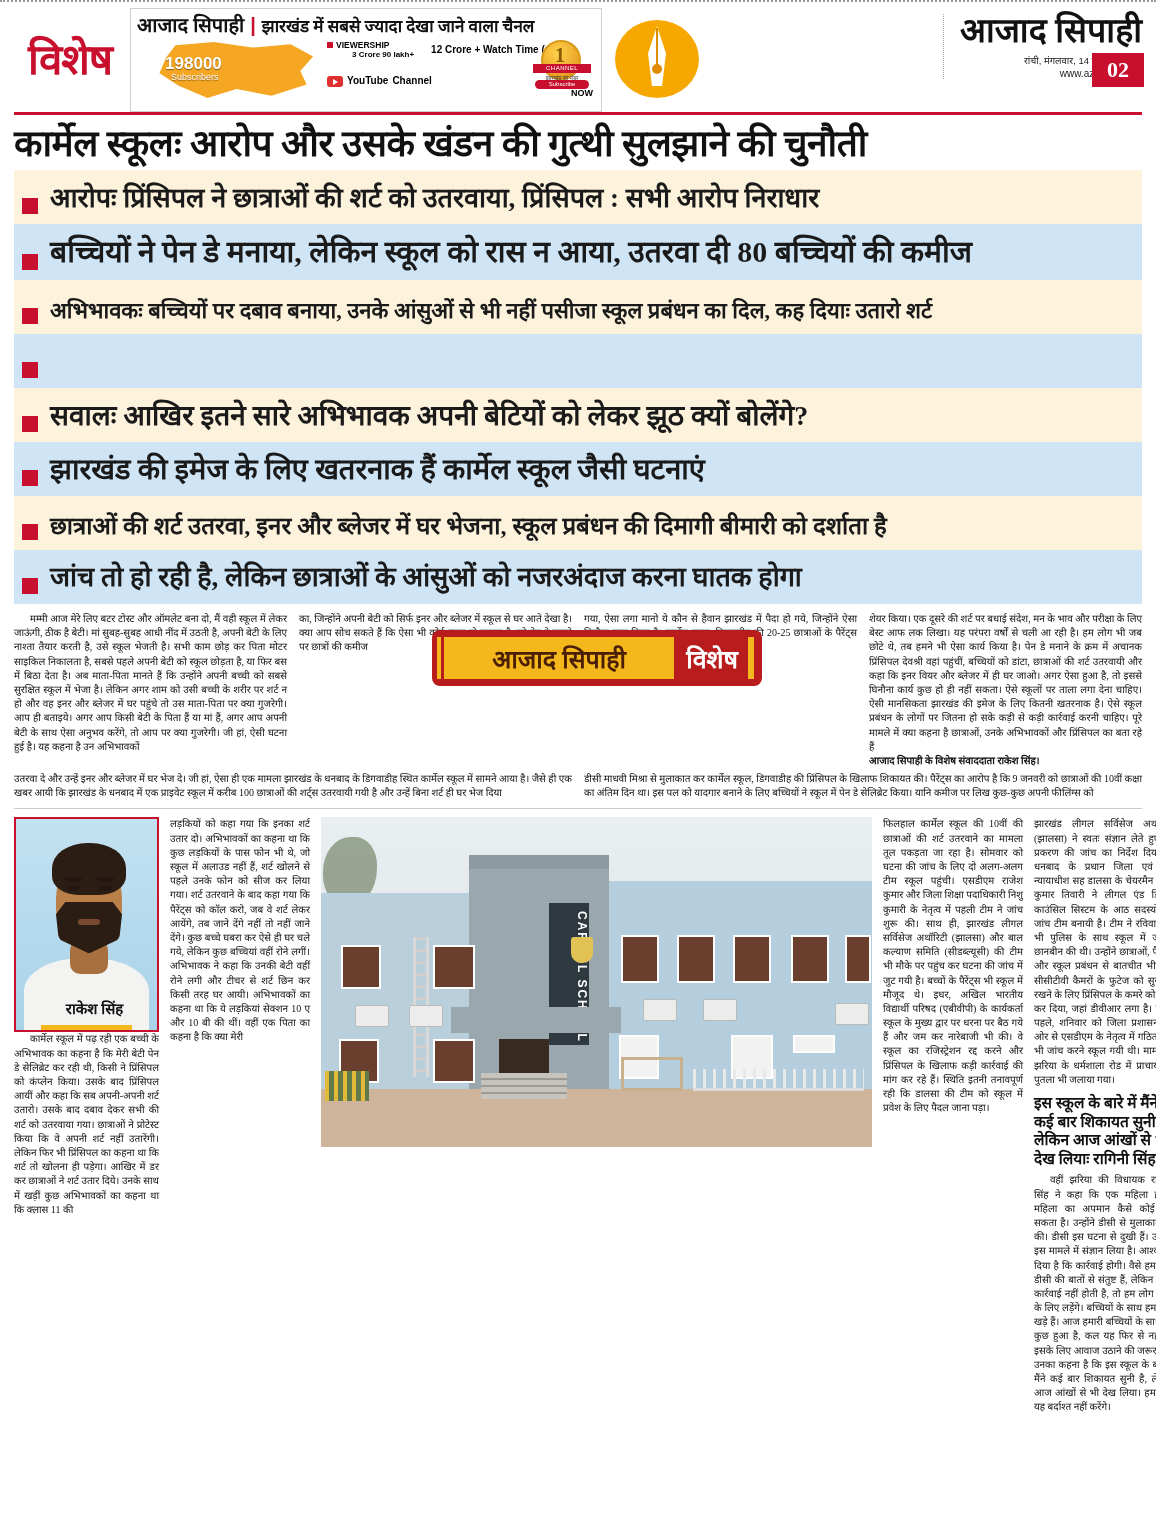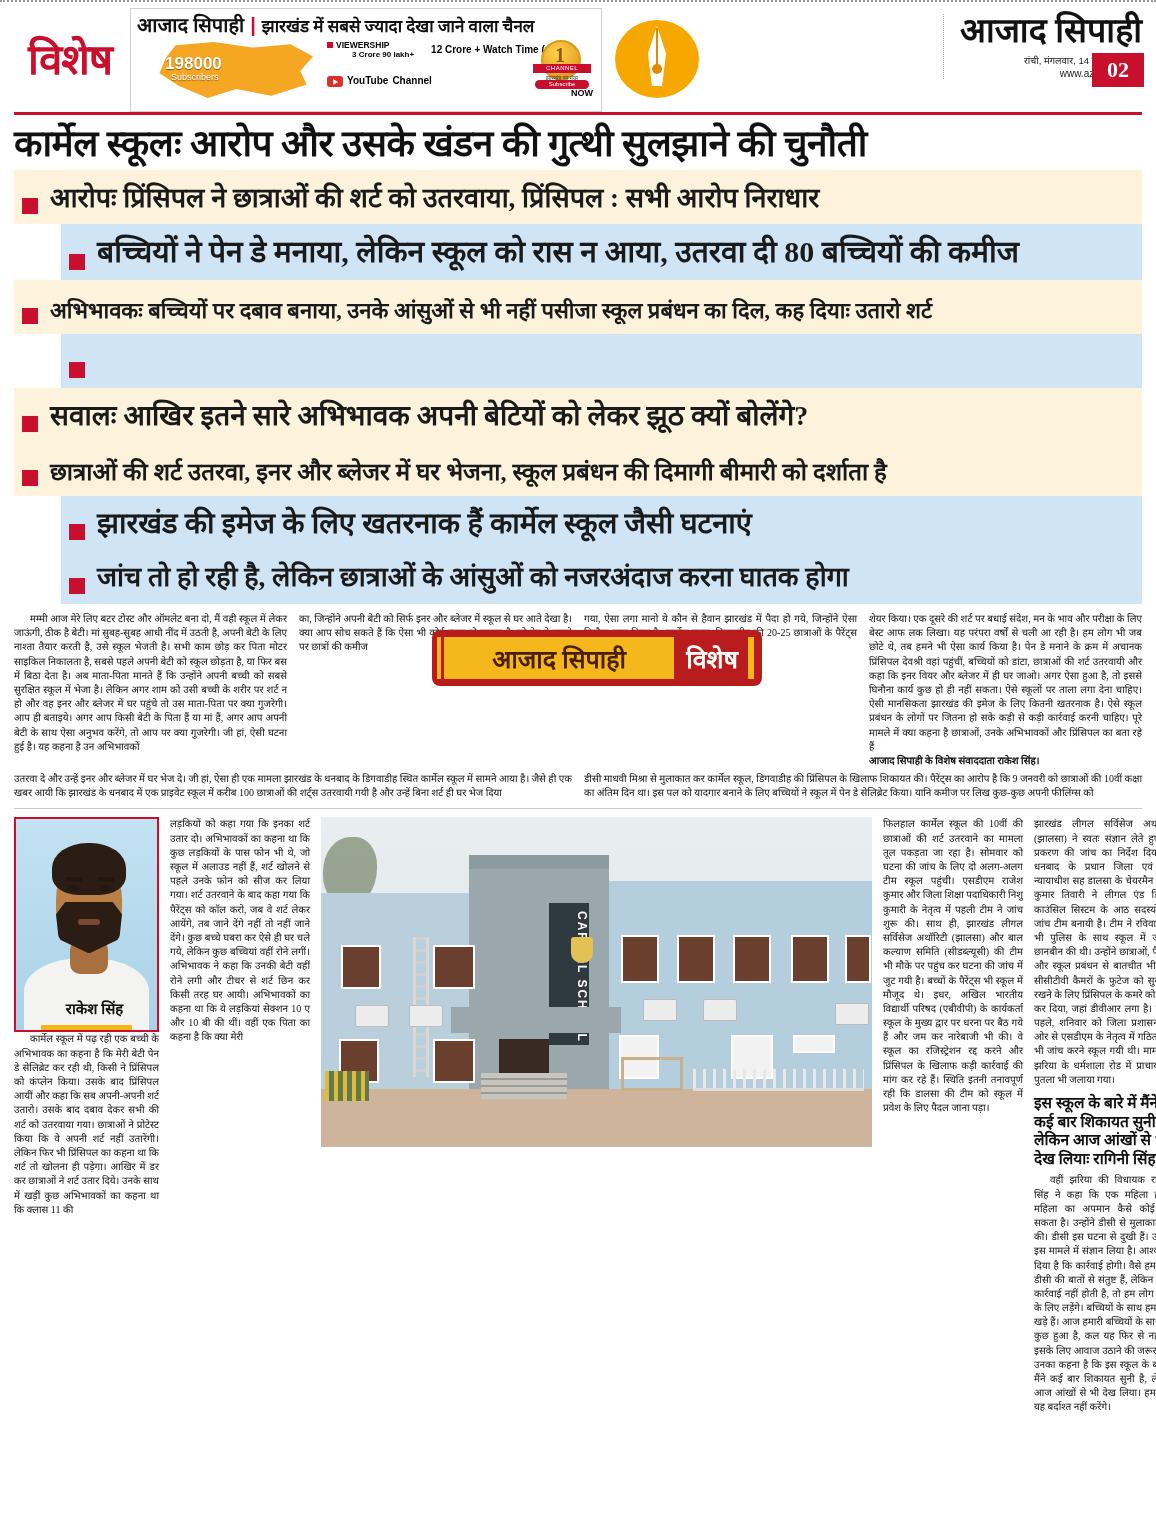--- a/index.html
+++ b/index.html
@@ -151,21 +151,21 @@
   }
 
   
   .bars { margin: 0 14px; }
   .bar {
     display:flex; align-items:flex-end; gap:12px;
     padding: 10px 6px 10px 8px;
     min-height: 54px;
   }
   .bar.cream { background:#fdf2dc; }
-  .bar.blue  { background:#cfe5f5;margin-left:47px; }
+  .bar.blue  { background:#cfe5f5; }
   .bar-sq { width:16px; height:16px; background:#c8102e; flex:0 0 auto; }
   .bar-txt {
     font-family:"Liberation Serif", serif;
     font-weight:bold;
     color:#1a1a1a;
     line-height:1.18;
   }
   .bar.s1 .bar-txt { font-size:27px; }
   .bar.s2 .bar-txt { font-size:30px; }
   .bar.s3 .bar-txt { font-size:22px; }
@@ -380,27 +380,27 @@
       <span class="bar-sq"></span>
       <span class="bar-txt">अभिभावकः बच्चियों पर दबाव बनाया, उनके आंसुओं से भी नहीं पसीजा स्कूल प्रबंधन का दिल, कह दियाः उतारो शर्ट</span>
     </div>
     <div class="bar blue s4">
       <span class="bar-sq"></span>
     </div>
     <div class="bar cream s5">
       <span class="bar-sq"></span>
       <span class="bar-txt">सवालः आखिर इतने सारे अभिभावक अपनी बेटियों को लेकर झूठ क्यों बोलेंगे?</span>
     </div>
+    <div class="bar blue s6">
+      <span class="bar-sq"></span>
+      <span class="bar-txt">झारखंड की इमेज के लिए खतरनाक हैं कार्मेल स्कूल जैसी घटनाएं</span>
+    </div>
     <div class="bar cream s7">
       <span class="bar-sq"></span>
       <span class="bar-txt">छात्राओं की शर्ट उतरवा, इनर और ब्लेजर में घर भेजना, स्कूल प्रबंधन की दिमागी बीमारी को दर्शाता है</span>
-    </div>
-    <div class="bar blue s6">
-      <span class="bar-sq"></span>
-      <span class="bar-txt">झारखंड की इमेज के लिए खतरनाक हैं कार्मेल स्कूल जैसी घटनाएं</span>
     </div>
     <div class="bar blue s8">
       <span class="bar-sq"></span>
       <span class="bar-txt">जांच तो हो रही है, लेकिन छात्राओं के आंसुओं को नजरअंदाज करना घातक होगा</span>
     </div>
   </div>
 
   <div class="body-wrap">
 
     <div class="topcols">

